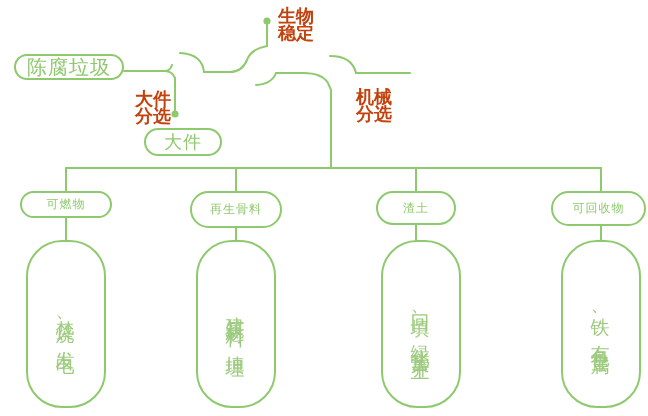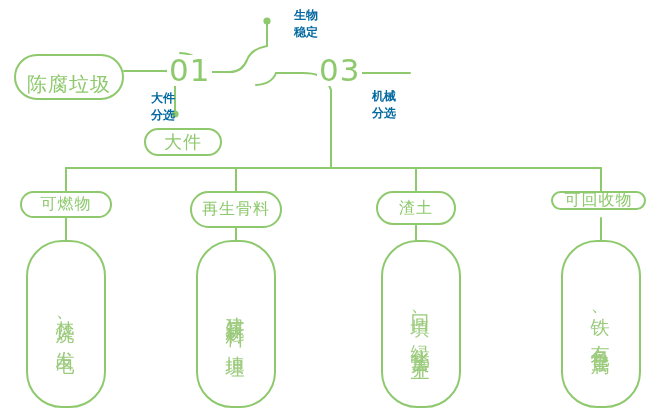--- a/index.html
+++ b/index.html
@@ -16,35 +16,35 @@
     border:2px solid #8ec96d;
     border-radius:999px;
     color:#8ec96d;
     display:flex;align-items:center;justify-content:center;
     letter-spacing:1px;
     background:#ffffff;
     white-space:nowrap;
   }
   .pill-main{font-size:20px;}
   .pill-small{font-size:18px;}
-  .pill-cat{font-size:16px;align-items:center;}
+  .pill-cat{font-size:12px;align-items:center;}
 
   
   .num{
     position:absolute;color:#8ec96d;
     font-size:31px;font-weight:400;letter-spacing:1px;
     font-family:"DejaVu Sans","Liberation Sans",sans-serif;
     background:#ffffff;padding:0 2px;
     line-height:1;
   }
 
   
   .anno{
-    position:absolute;color:#0369a1;font-size:12px;line-height:17px;
-    text-align:right;white-space:pre-line;font-weight:600;
+    position:absolute;color:#c2410c;font-size:18px;line-height:17px;
+    text-align:center;white-space:pre-line;font-weight:600;
   }
 
   
   .vbox{
     position:absolute;box-sizing:border-box;
     border:2px solid #8ec96d;
     border-radius:36px;
     background:#ffffff;
     display:flex;align-items:center;justify-content:center;
     color:#9ccb7d;
@@ -94,26 +94,24 @@
       <path d="M416,168 L416,191"></path>
       <path d="M601,168 L601,191"></path>
 
       <path d="M66,218 L66,240"></path>
       <path d="M236,218 L236,240"></path>
       <path d="M416,218 L416,240"></path>
       <path d="M601,218 L601,240"></path>
     </g>
   </svg>
 
-  <div class="pill pill-main" style="left:14px;top:54px;width:110px;height:46px;align-items:flex-end;">
+  <div class="pill pill-main" style="left:14px;top:54px;width:110px;height:26px;">
     <span>陈腐垃圾</span>
   </div>
 
-  <div class="num" style="left:167px;top:55px;">01</div>
-  <div class="num" style="left:317px;top:55px;">03</div>
 
   <div class="anno" style="left:131px;top:90px;width:44px;">大件
 分选</div>
   <div class="anno" style="left:274px;top:7px;width:44px;">生物
 稳定</div>
   <div class="anno" style="left:352px;top:88px;width:44px;">机械
 分选</div>
 
   <div class="pill pill-small" style="left:144px;top:128px;width:78px;height:28px;">
     <span>大件</span>
@@ -121,21 +119,21 @@
 
   <div class="pill pill-cat" style="left:20px;top:191px;width:92px;height:27px;">
     <span>可燃物</span>
   </div>
   <div class="pill pill-cat" style="left:190px;top:191px;width:92px;height:37px;">
     <span>再生骨料</span>
   </div>
   <div class="pill pill-cat" style="left:376px;top:191px;width:80px;height:34px;">
     <span>渣土</span>
   </div>
-  <div class="pill pill-cat" style="left:551px;top:191px;width:95px;height:19px;">
+  <div class="pill pill-cat" style="left:551px;top:191px;width:95px;height:35px;">
     <span>可回收物</span>
   </div>
 
   <div class="vbox" style="left:26px;top:240px;width:80px;height:168px;">
     <span class="vtext">焚烧、发电</span>
   </div>
   <div class="vbox" style="left:196px;top:240px;width:80px;height:168px;">
     <span class="vtext">建筑材料、填埋</span>
   </div>
   <div class="vbox" style="left:381px;top:240px;width:80px;height:168px;">

